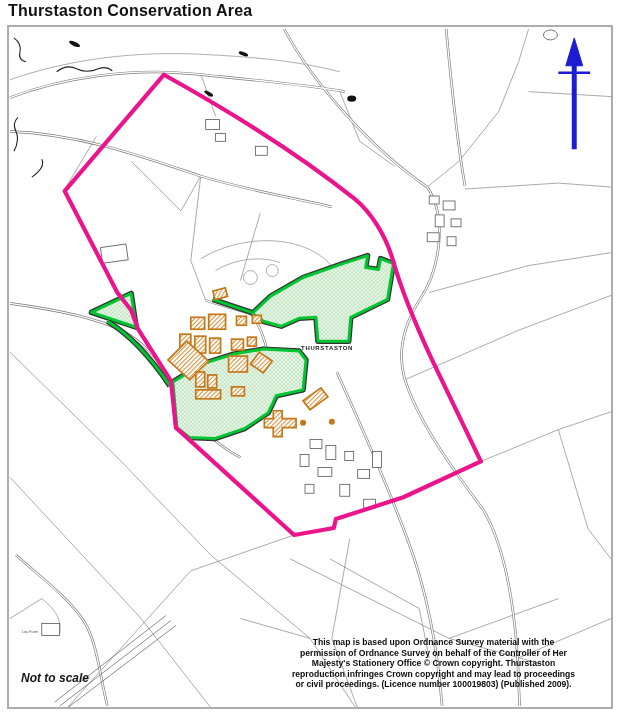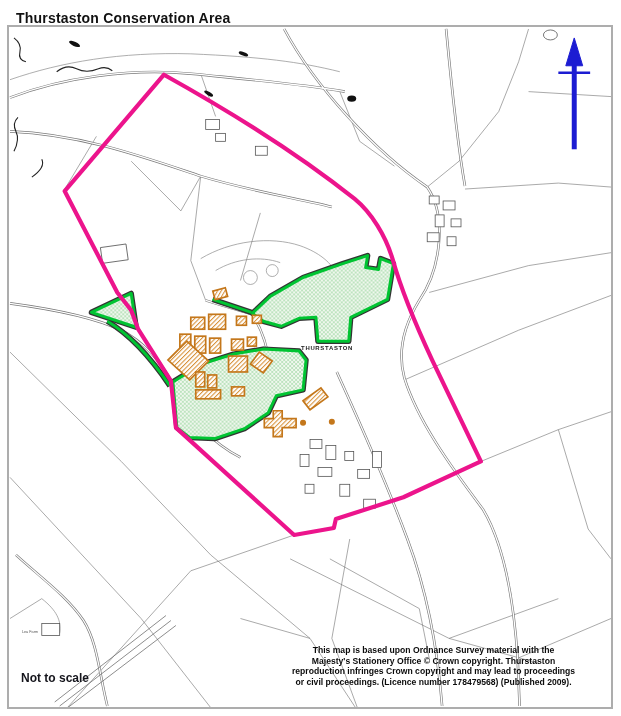--- a/index.html
+++ b/index.html
@@ -1,26 +1,26 @@
 <!DOCTYPE html>
 <html><head>
 <meta charset="utf-8">
 <style>
   html,body{margin:0;padding:0;background:#ffffff;}
   .page{position:relative;width:621px;height:716px;background:#ffffff;overflow:hidden;
         font-family:"Liberation Sans", sans-serif;}
-  .title{position:absolute;left:8px;top:2px;margin:8px;font-size:14px;font-weight:bold;
+  .title{position:absolute;left:8px;top:2px;margin:0;font-size:16px;font-weight:bold;
          color:#111;letter-spacing:0.2px;}
   .map-frame{position:absolute;left:7px;top:25px;width:606px;height:684px;
              border:2px solid #ADADAD;box-sizing:border-box;background:#ffffff;overflow:hidden;}
   .map-frame svg{position:absolute;left:0;top:0;width:100%;height:100%;}
   .copyright{position:absolute;right:5px;top:610px;width:345px;text-align:center;
-             font-size:8.6px;line-height:10.6px;font-weight:bold;color:#0b0b0b;z-index:5;margin-top:8px;}
+             font-size:8.6px;line-height:10.6px;font-weight:bold;color:#0b0b0b;z-index:5;}
   .scale-note{position:absolute;left:12px;top:644px;font-size:12px;font-weight:bold;
-              color:#15151c;z-index:5;}
+              font-style:italic;color:#15151c;z-index:5;}
   .place-label{font-size:6px;font-weight:bold;letter-spacing:0.7px;fill:#1c1c1c;}
   .farm-label{font-size:3.8px;fill:#555;}
 </style>
 </head>
 <body>
 
 <div class="page">
 
   <h1 class="title">Thurstaston Conservation Area</h1>
 
@@ -160,21 +160,22 @@
         <polygon points="576,36 567.5,64 584.5,64" stroke-width="1"></polygon>
         <line x1="560" y1="71" x2="592" y2="71" stroke-width="2.4"></line>
       </g>
 
       <text class="place-label" x="301" y="350">THURSTASTON</text>
       <text class="farm-label" x="20" y="635">Lea Farm</text>
     </svg>
 
     <div class="copyright">
       <div>This map is based upon Ordnance Survey material with the</div>
+      <div>permission of Ordnance Survey on behalf of the Controller of Her</div>
       <div>Majesty's Stationery Office © Crown copyright. Thurstaston</div>
       <div>reproduction infringes Crown copyright and may lead to proceedings</div>
-      <div>or civil proceedings. (Licence number 178479568) (Published 2009).</div>
+      <div>or civil proceedings. (Licence number 100019803) (Published 2009).</div>
     </div>
 
     <div class="scale-note">Not to scale</div>
 
   </div>
 </div>
 
 </body></html>

